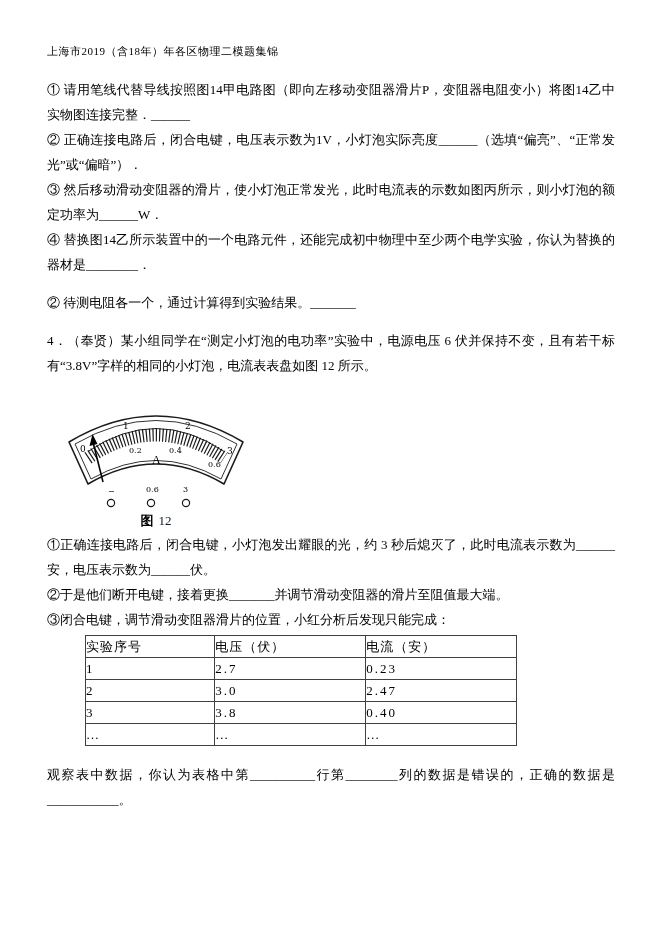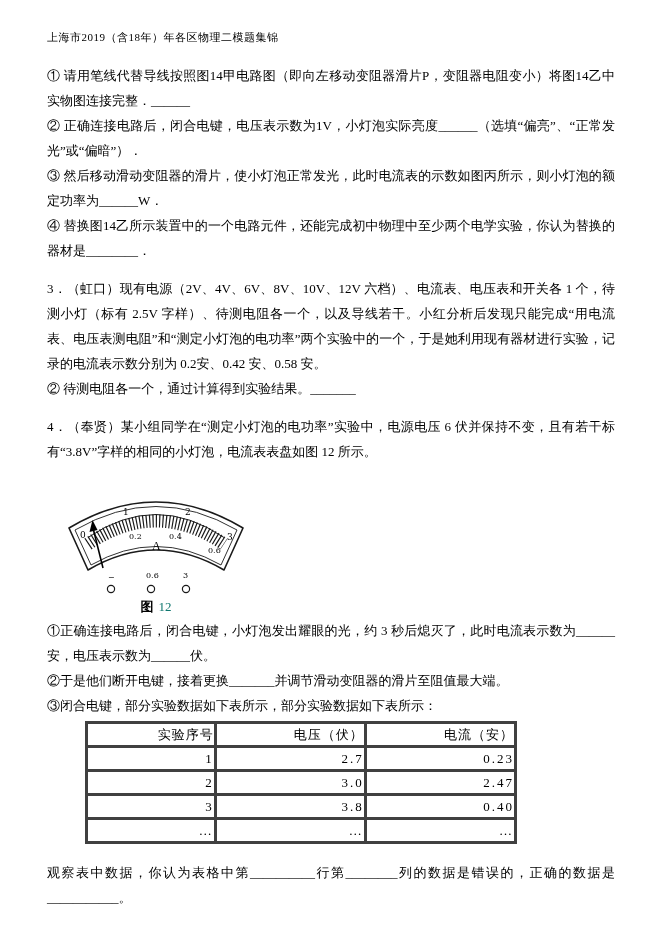--- a/index.html
+++ b/index.html
@@ -1,42 +1,42 @@
 <!DOCTYPE html>
 <html><head>
 <meta charset="utf-8">
 <style>
   html,body{margin:0;padding:0;background:#ffffff;}
   body{
     width:661px;height:935px;overflow:hidden;
     font-family:"Liberation Serif","DejaVu Serif",serif;
     color:#000;
   }
-  .page{padding:30px 46px 0 47px;}
+  .page{padding:44px 46px 0 47px;}
   .doc-title{
     font-size:11px;line-height:15px;margin:0 0 18px 0;font-weight:normal;
     letter-spacing:0.5px;
   }
   .para{
     font-size:13px;line-height:25px;margin:0;text-align:justify;
   }
   .q-block{margin-top:13px;}
   .figure-wrap{margin:6px 0 2px 14px;width:200px;}
   .figure-wrap svg{display:block;}
   .figure-caption{
     font-size:13px;text-align:center;margin-top:-2px;width:190px;
   }
   .figure-caption .cap-prefix{font-weight:bold;color:#000;}
-  .figure-caption .cap-number{color:#0f766e;margin-left:5px;font-family:"Liberation Serif",serif;text-align:center;}
+  .figure-caption .cap-number{color:#0f172a;margin-left:5px;font-family:"Liberation Serif",serif;text-align:center;}
   table.data-table{
     border-collapse:collapse;margin:3px 0 6px 38px;width:432px;
     font-size:13px;
   }
   table.data-table td{
-    border:3px solid #404040;text-align:right;height:21px;padding:0;
+    border:1px solid #404040;text-align:left;height:21px;padding:0;
     letter-spacing:2px;
   }
   table.data-table tr.head td{letter-spacing:1px;}
   .closing{margin-top:16px;}
   .svg-num{font-size:9px;font-family:"DejaVu Serif",serif;}
   .svg-num-sm{font-size:8px;font-family:"DejaVu Serif",serif;}
   .svg-unit{font-size:12px;font-family:"Liberation Serif",serif;}
 </style>
 </head>
 <body>
@@ -46,21 +46,20 @@
   <p class="doc-title">上海市2019（含18年）年各区物理二模题集锦</p>
 
   <div>
     <p class="para">① 请用笔线代替导线按照图14甲电路图（即向左移动变阻器滑片P，变阻器电阻变小）将图14乙中实物图连接完整．______</p>
     <p class="para">② 正确连接电路后，闭合电键，电压表示数为1V，小灯泡实际亮度______（选填“偏亮”、“正常发光”或“偏暗”）．</p>
     <p class="para">③ 然后移动滑动变阻器的滑片，使小灯泡正常发光，此时电流表的示数如图丙所示，则小灯泡的额定功率为______W．</p>
     <p class="para">④ 替换图14乙所示装置中的一个电路元件，还能完成初中物理中至少两个电学实验，你认为替换的器材是________．</p>
   </div>
 
   <div class="q-block">
-    <p class="para">3．（虹口）现有电源（2V、4V、6V、8V、10V、12V 六档）、电流表、电压表和开关各 1 个，待测小灯（标有 2.5V 字样）、待测电阻各一个，以及导线若干。小红分析后发现只能完成“用电流表、电压表测电阻”和“测定小灯泡的电功率”两个实验中的一个，于是她利用现有器材进行实验，记录的电流表示数分别为 0.2安、0.42 安、0.58 安。</p>
     <p class="para">② 待测电阻各一个，通过计算得到实验结果。_______</p>
   </div>
 
   <div class="q-block">
     <p class="para">4．（奉贤）某小组同学在“测定小灯泡的电功率”实验中，电源电压 6 伏并保持不变，且有若干标有“3.8V”字样的相同的小灯泡，电流表表盘如图 12 所示。</p>
 
     <div class="figure-wrap">
       <svg width="190" height="130" viewBox="0 0 190 130">
 
         <path d="M 8 58 Q 95 6 182 58 L 163 100 Q 95 60 27 100 Z" fill="#ffffff" stroke="#1a1a1a" stroke-width="1.6" stroke-linejoin="round"></path>
@@ -94,21 +93,21 @@
           <circle cx="125" cy="119" r="3.6" fill="none" stroke="#1a1a1a" stroke-width="1.2"></circle>
         </g>
       </svg>
       <div class="figure-caption">
         <span class="cap-prefix">图</span><span class="cap-number">12</span>
       </div>
     </div>
 
     <p class="para">①正确连接电路后，闭合电键，小灯泡发出耀眼的光，约 3 秒后熄灭了，此时电流表示数为______安，电压表示数为______伏。</p>
     <p class="para">②于是他们断开电键，接着更换_______并调节滑动变阻器的滑片至阻值最大端。</p>
-    <p class="para">③闭合电键，部分实验数据如下表所示，部分实验数据如下表所示：</p>
+    <p class="para">③闭合电键，调节滑动变阻器滑片的位置，小红分析后发现只能完成：</p>
 
     <table class="data-table">
       <tbody>
         <tr class="head">
           <td style="width:30%">实验序号</td>
           <td style="width:35%">电压（伏）</td>
           <td style="width:35%">电流（安）</td>
         </tr>
         <tr>
           <td>1</td>

